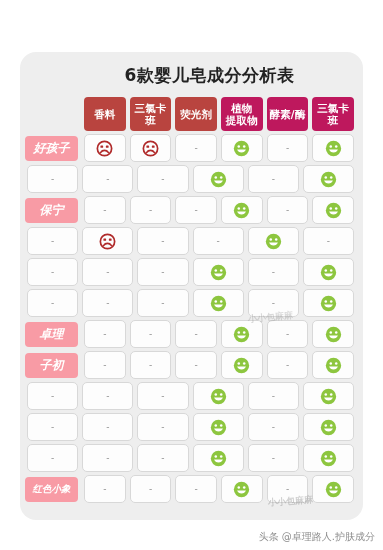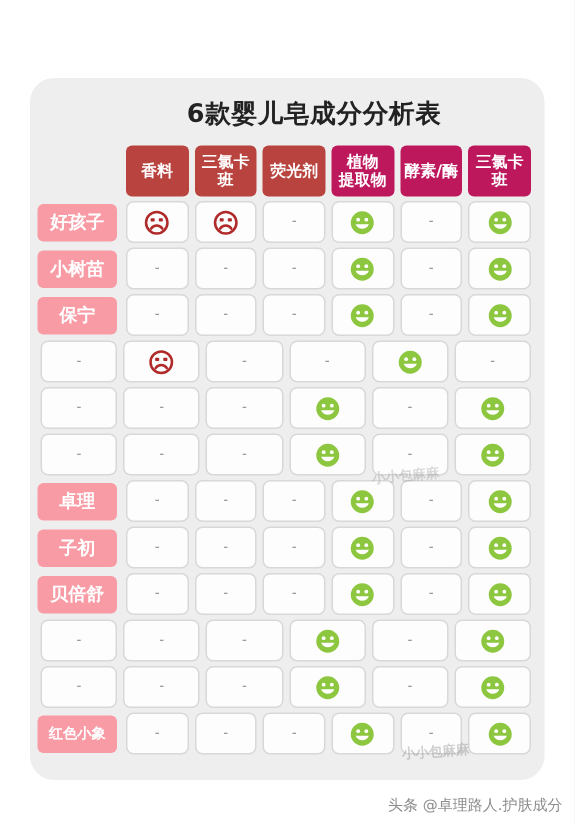--- a/index.html
+++ b/index.html
@@ -46,20 +46,21 @@
     margin-bottom: 3px;
   }
   .rowlabel-slot {
     width: 57px;
     flex: 0 0 57px;
     display: flex;
     align-items: center;
     justify-content: flex-end;
     padding-right: 4px;
     box-sizing: border-box;
+    font-style: italic;
   }
   .head-spacer {
     width: 57px;
     flex: 0 0 57px;
   }
   .hcell {
     flex: 1 1 0;
     margin: 0 2px;
     height: 34px;
     border-radius: 4px;
@@ -207,23 +208,20 @@
           <div class="cell">
             <svg class="face" viewBox="0 0 20 20">
               <circle cx="10" cy="10" r="9" fill="#8dc63f"></circle>
               <circle cx="6.8" cy="7.6" r="1.5" fill="#ffffff"></circle>
               <circle cx="13.2" cy="7.6" r="1.5" fill="#ffffff"></circle>
               <path d="M4.8 11.2 A5.6 5.6 0 0 0 15.2 11.2 Z" fill="#ffffff"></path>
             </svg>
           </div>
         </div>
         <div class="row">
-          <div class="rowlabel-slot">
-            <div class="rowlabel">小树苗</div>
-          </div>
           <div class="cell">
             <span class="dash">-</span>
           </div>
           <div class="cell">
             <span class="dash">-</span>
           </div>
           <div class="cell">
             <span class="dash">-</span>
           </div>
           <div class="cell">
@@ -429,23 +427,20 @@
           <div class="cell">
             <svg class="face" viewBox="0 0 20 20">
               <circle cx="10" cy="10" r="9" fill="#8dc63f"></circle>
               <circle cx="6.8" cy="7.6" r="1.5" fill="#ffffff"></circle>
               <circle cx="13.2" cy="7.6" r="1.5" fill="#ffffff"></circle>
               <path d="M4.8 11.2 A5.6 5.6 0 0 0 15.2 11.2 Z" fill="#ffffff"></path>
             </svg>
           </div>
         </div>
         <div class="row">
-          <div class="rowlabel-slot">
-            <div class="rowlabel">贝倍舒</div>
-          </div>
           <div class="cell">
             <span class="dash">-</span>
           </div>
           <div class="cell">
             <span class="dash">-</span>
           </div>
           <div class="cell">
             <span class="dash">-</span>
           </div>
           <div class="cell">

